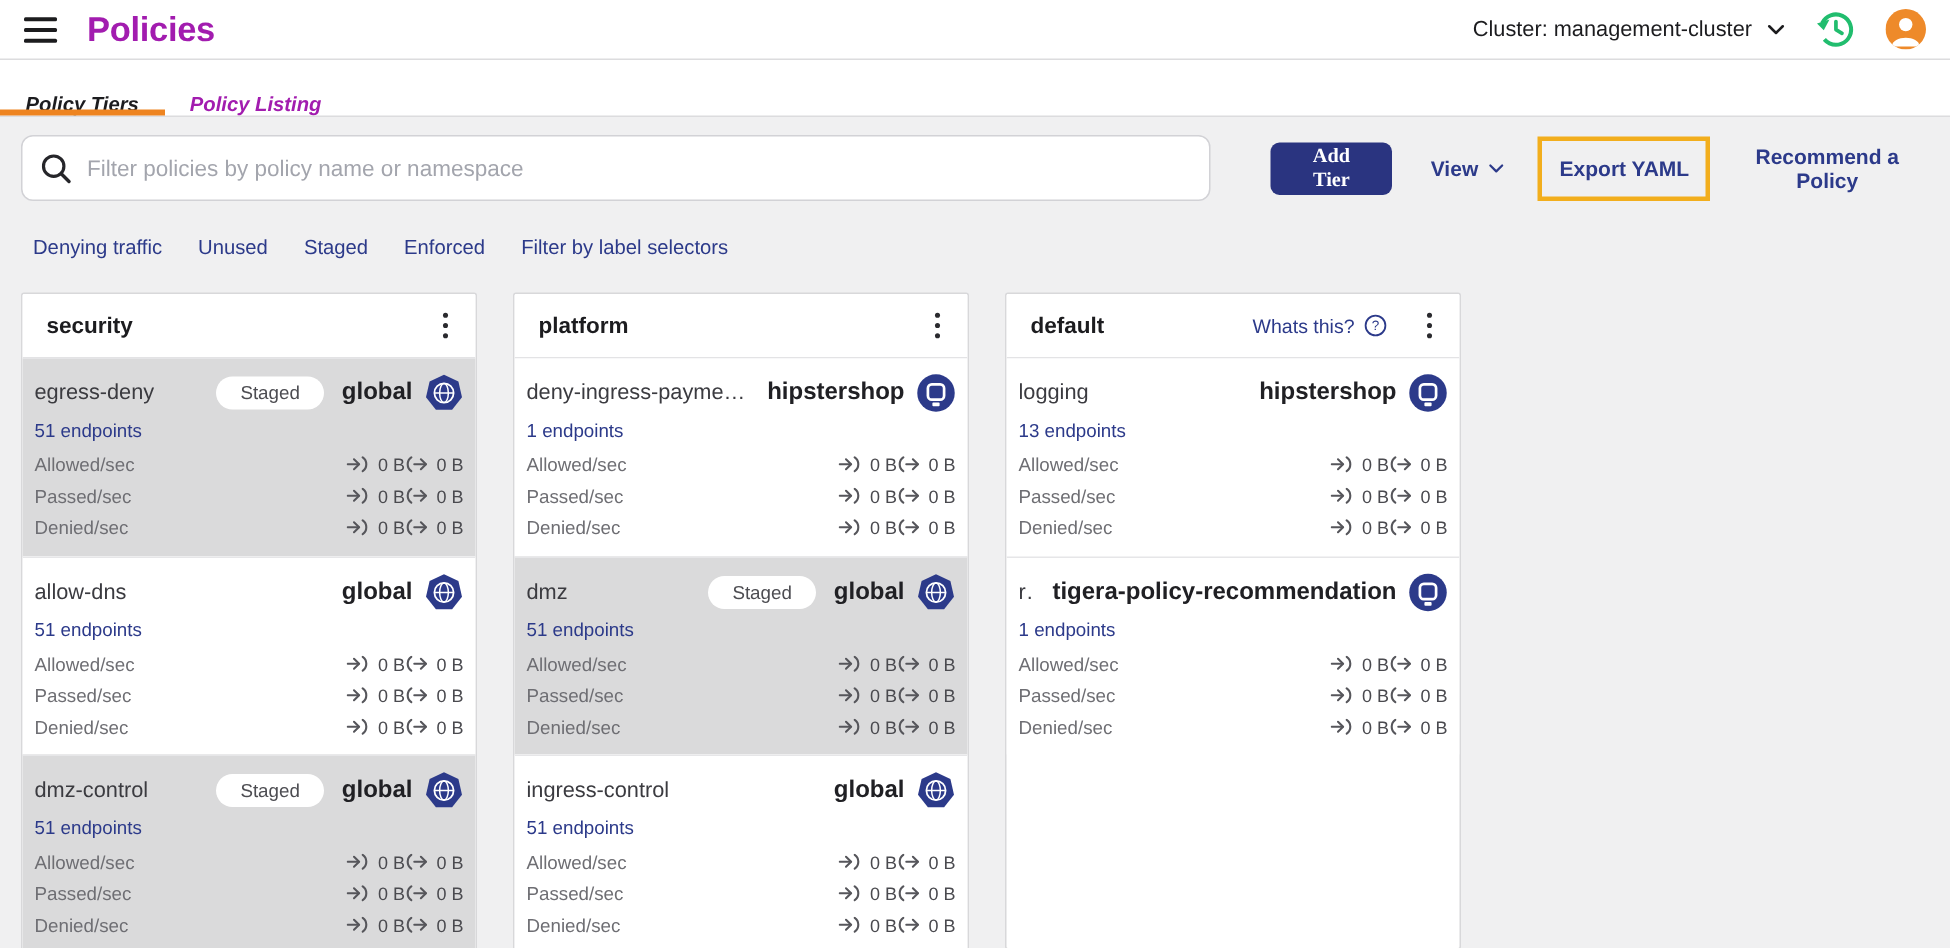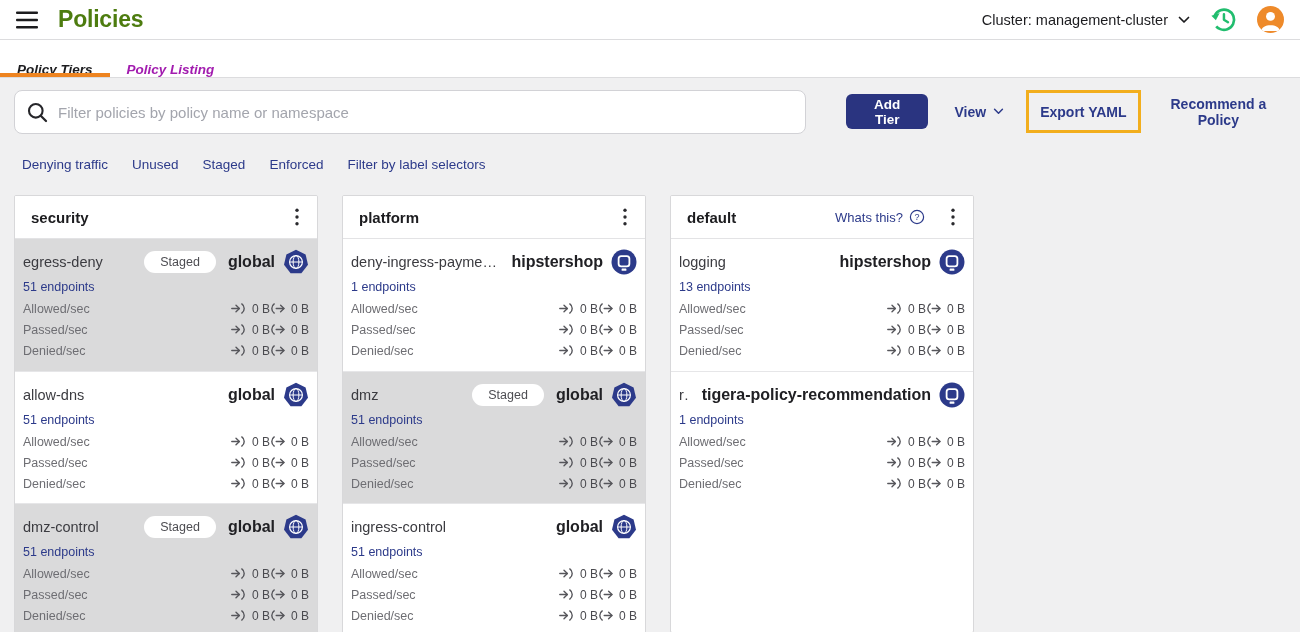--- a/index.html
+++ b/index.html
@@ -8,40 +8,40 @@
     --text-dark:#1c1c1f; --text-gray:#6e6e73; --value-gray:#4a4a4f; --card-border:#d8d8da;
   }
   *{margin:0;padding:0;box-sizing:border-box;}
   html,body{width:1300px;height:632px;overflow:hidden;}
   body{font-family:"Liberation Sans", sans-serif; background:#fff;}
   .app{position:relative;width:1300px;height:632px;overflow:hidden;background:var(--page-bg);}
 
   
   .topbar{height:40px;background:#fff;border-bottom:1px solid #dcdcde;display:flex;align-items:center;padding:0 16px;}
   .hamburger{background:none;border:none;cursor:pointer;display:flex;align-items:center;margin-right:18px;}
-  .page-title{font-size:23px;font-weight:800;color:#4d7c0f;letter-spacing:-0.2px;}
+  .page-title{font-size:23px;font-weight:800;color:#a21caf;letter-spacing:-0.2px;}
   .topbar-right{margin-left:auto;display:flex;align-items:center;gap:20px;}
   .cluster-select{display:flex;align-items:center;gap:10px;font-size:14.5px;color:var(--text-dark);cursor:pointer;}
   .icon-btn{background:none;border:none;cursor:pointer;display:flex;align-items:center;padding:0;}
 
   
   .tabbar{height:38px;background:#fff;border-bottom:1px solid #dcdcde;display:flex;align-items:flex-end;font-style:italic;}
   .tab{display:flex;align-items:center;padding:0 17px;font-size:13.5px;font-weight:700;color:#a21caf;cursor:pointer;position:relative;}
   .tab.active{color:var(--text-dark);}
   .tab.active::after{content:"";position:absolute;left:0;right:0;bottom:0;height:4px;background:var(--orange);}
 
   
   .content{padding:12px 14px 0;}
-  .toolbar{display:flex;align-items:flex-start;}
+  .toolbar{display:flex;align-items:center;}
   .search-box{width:813px;height:44px;background:#fff;border:1px solid #d2d2d6;border-radius:8px;display:flex;align-items:center;padding:0 12px;}
   .search-box svg{flex:0 0 auto;margin-right:10px;}
   .search-box input{border:none;outline:none;flex:1;font-size:15px;color:var(--text-dark);font-family:inherit;background:transparent;}
   .search-box input::placeholder{color:#a3a5ad;}
   .toolbar-actions{display:flex;align-items:center;margin-left:40px;}
-  .btn-primary{background:var(--navy-button);color:#fff;border:none;border-radius:6px;height:35px;padding:0 15px;font-size:13.5px;font-weight:600;font-family:Liberation Sans, sans-serif;cursor:pointer;}
+  .btn-primary{background:var(--navy-button);color:#fff;border:none;border-radius:6px;height:35px;padding:0 15px;font-size:13.5px;font-weight:600;font-family:Liberation Serif, serif;cursor:pointer;}
   .btn-link{background:none;border:none;color:var(--navy);font-size:14px;font-weight:600;font-family:inherit;cursor:pointer;display:flex;align-items:center;gap:7px;}
   .view-btn{margin-left:26px;}
   .export-highlight{margin-left:22px;border:3px solid var(--highlight-gold);height:43px;width:119px;display:flex;align-items:center;justify-content:center;}
   .recommend-btn{margin-left:10px;}
 
   
   .filters{display:flex;align-items:center;gap:24px;padding:0 8px;margin-top:19px;height:22px;}
   .filter-link{color:var(--navy);font-size:13.5px;font-weight:500;cursor:pointer;}
 
   

